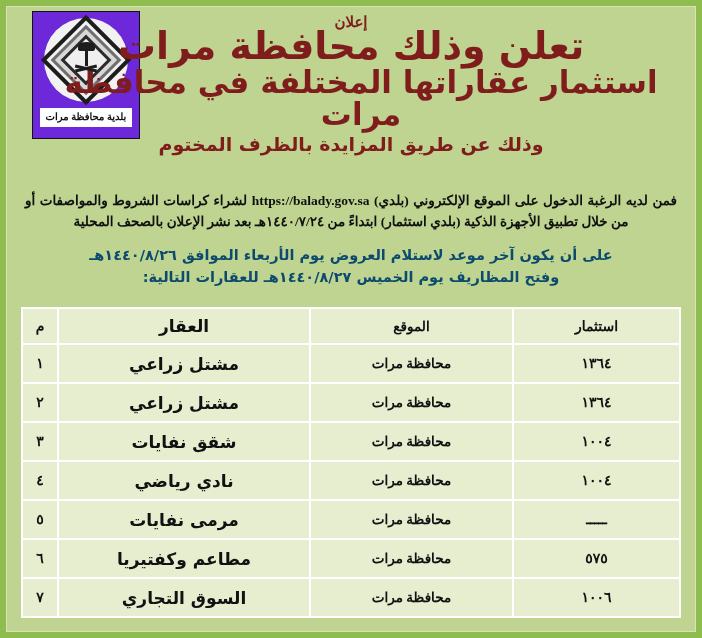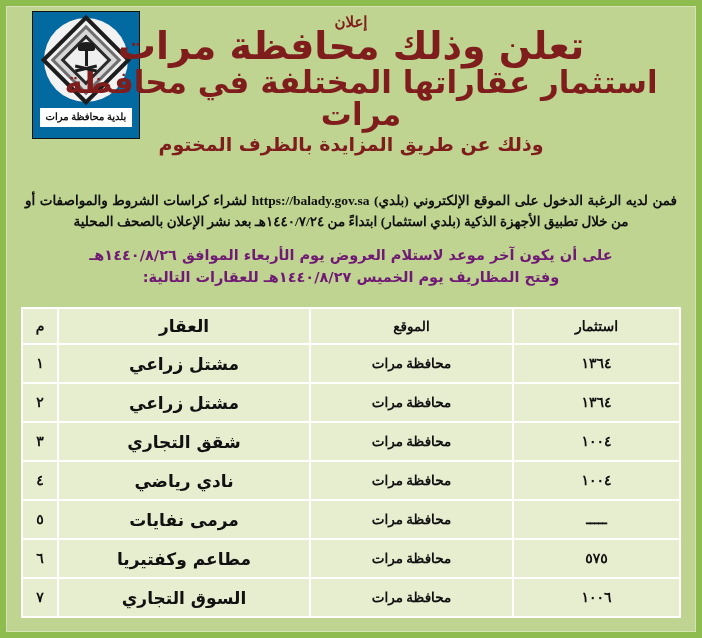--- a/index.html
+++ b/index.html
@@ -31,21 +31,21 @@
     overflow: hidden;
   }
 
   
   #logo-block {
     position: absolute;
     top: 4px;
     right: 555px;
     width: 108px;
     height: 128px;
-    background: #0369a1;
+    background: #6d28d9;
     border: 1px solid #111;
     box-sizing: border-box;
     display: flex;
     flex-direction: column;
     align-items: center;
     justify-content: flex-start;
     padding-top: 6px;
   }
   #logo-circle {
     width: 84px;
@@ -181,21 +181,21 @@
     font-family: "Liberation Serif", "DejaVu Serif", serif;
     direction: ltr;
     unicode-bidi: embed;
   }
   #dates {
     position: absolute;
     top: 238px;
     right: 18px;
     left: 18px;
     text-align: center;
-    color: #701a75;
+    color: #0c4a6e;
     font-size: 14.5px;
     font-weight: bold;
     line-height: 1.5;
     letter-spacing: 0.6px;
     font-family: "DejaVu Sans", "Liberation Sans", sans-serif;
   }
 
   
   #tbl-wrap {
     position: absolute;
@@ -288,21 +288,21 @@
             </tr>
             <tr>
               <td class="c-plan">١٣٦٤</td>
               <td class="c-loc">محافظة مرات</td>
               <td class="c-prop">مشتل زراعي</td>
               <td class="c-num">٢</td>
             </tr>
             <tr>
               <td class="c-plan">١٠٠٤</td>
               <td class="c-loc">محافظة مرات</td>
-              <td class="c-prop">شقق التجاري</td>
+              <td class="c-prop">شقق نفايات</td>
               <td class="c-num">٣</td>
             </tr>
             <tr>
               <td class="c-plan">١٠٠٤</td>
               <td class="c-loc">محافظة مرات</td>
               <td class="c-prop">نادي رياضي</td>
               <td class="c-num">٤</td>
             </tr>
             <tr>
               <td class="c-plan">ـــــ</td>

